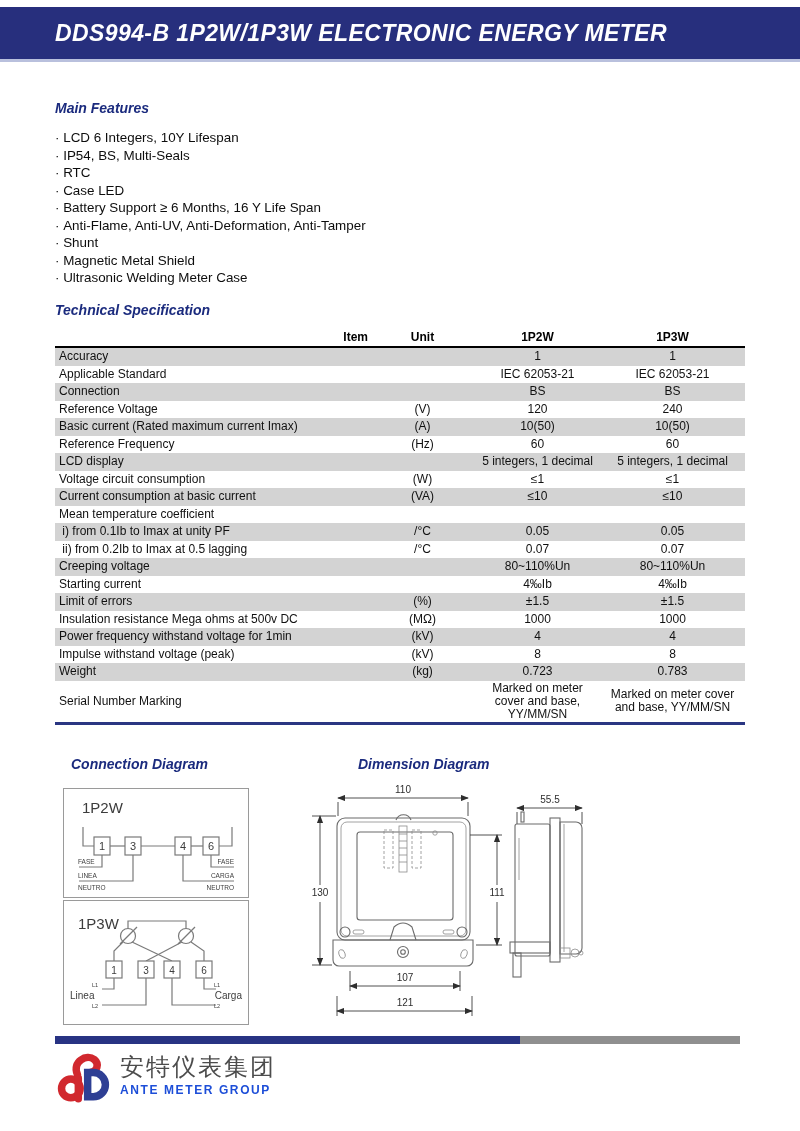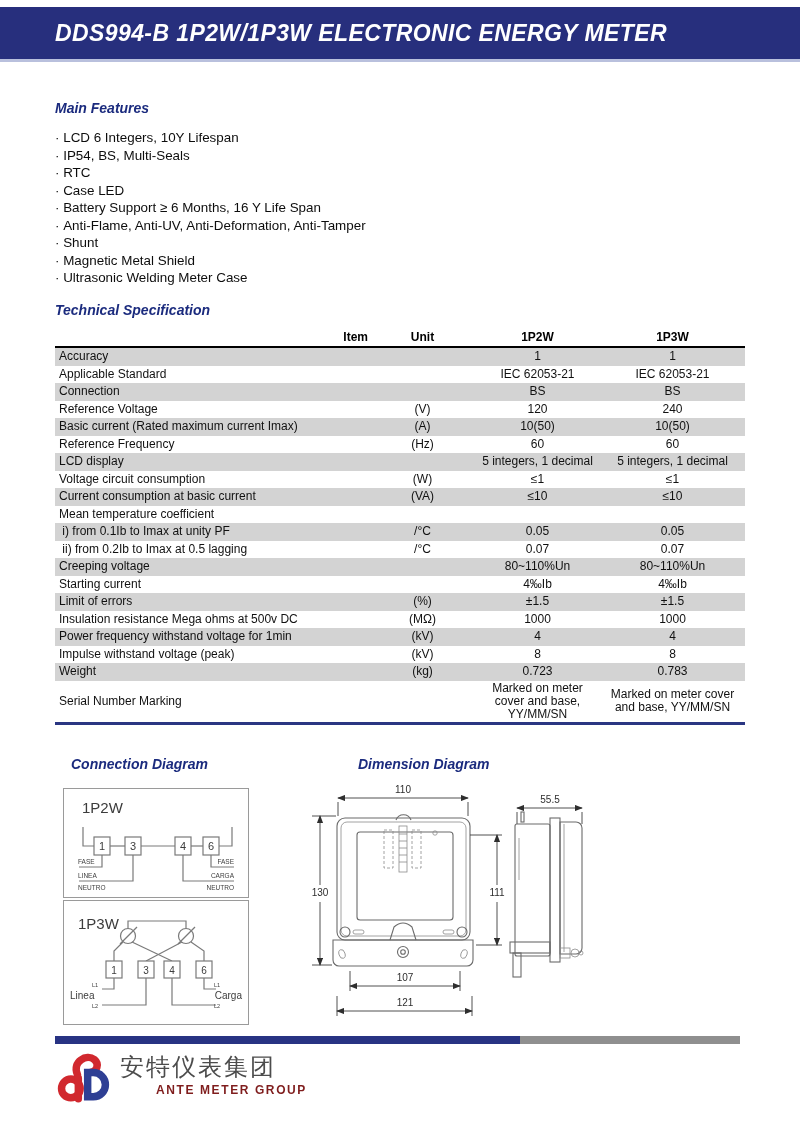--- a/index.html
+++ b/index.html
@@ -47,21 +47,21 @@
   .dimline{stroke:#3c3c3c;stroke-width:0.9;fill:none;}
   .dimtext{fill:#2e2e2e;font-size:10px;font-family:"Liberation Sans",sans-serif;}
   
   .bar{position:absolute;top:1036px;height:8px;}
   #bar-blue{left:55px;width:465px;background:#283383;}
   #bar-gray{left:520px;width:220px;background:#8f8f8f;}
   #logo{position:absolute;left:55px;top:1050px;display:flex;align-items:flex-start;}
   #logo-mark{width:56px;height:60px;}
   #logo-text{margin-left:9px;padding-top:4px;}
   #logo-cn{font-size:24px;color:#4c4c4c;letter-spacing:2px;line-height:26px;}
-  #logo-en{font-size:12px;font-weight:bold;color:#7f1d1d;letter-spacing:1.6px;margin-top:3px;margin-left:36px;}
+  #logo-en{font-size:12px;font-weight:bold;color:#1d4ed8;letter-spacing:1.6px;margin-top:3px;}
 </style>
 </head>
 <body>
 
 <div class="page">
 
   <div class="banner">
     <h1>DDS994-B 1P2W/1P3W ELECTRONIC ENERGY METER</h1>
   </div>
 

